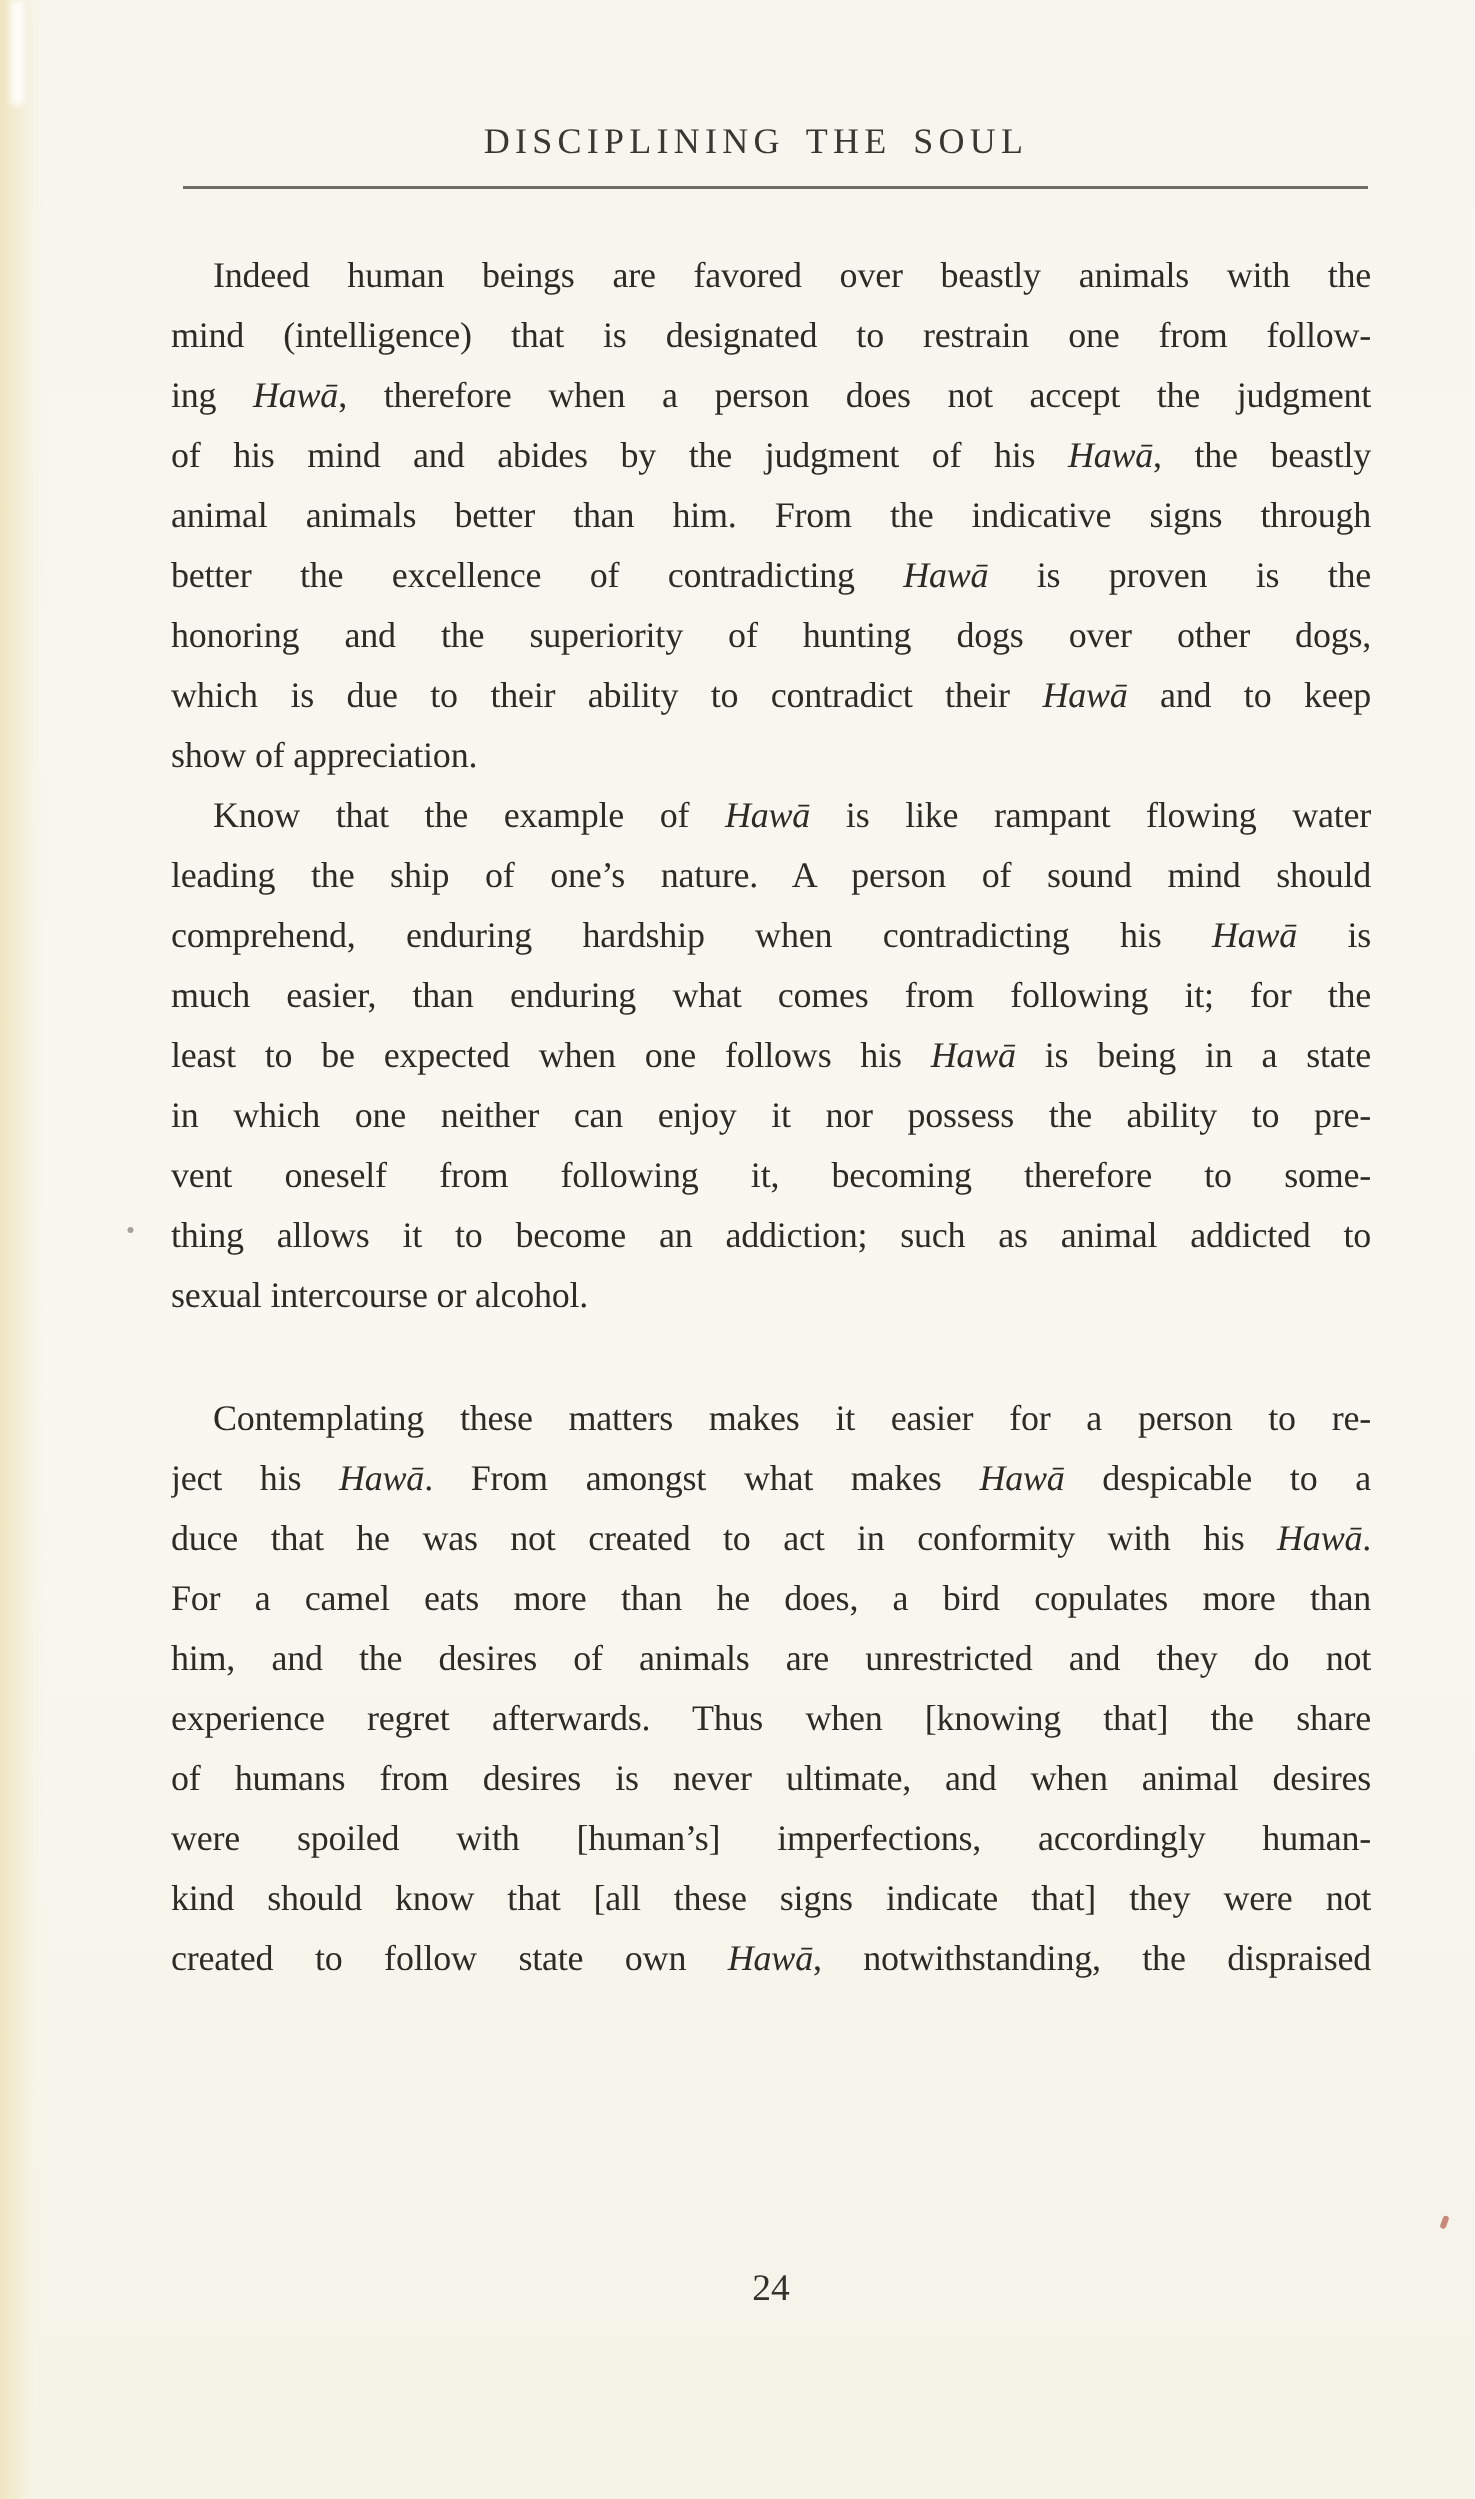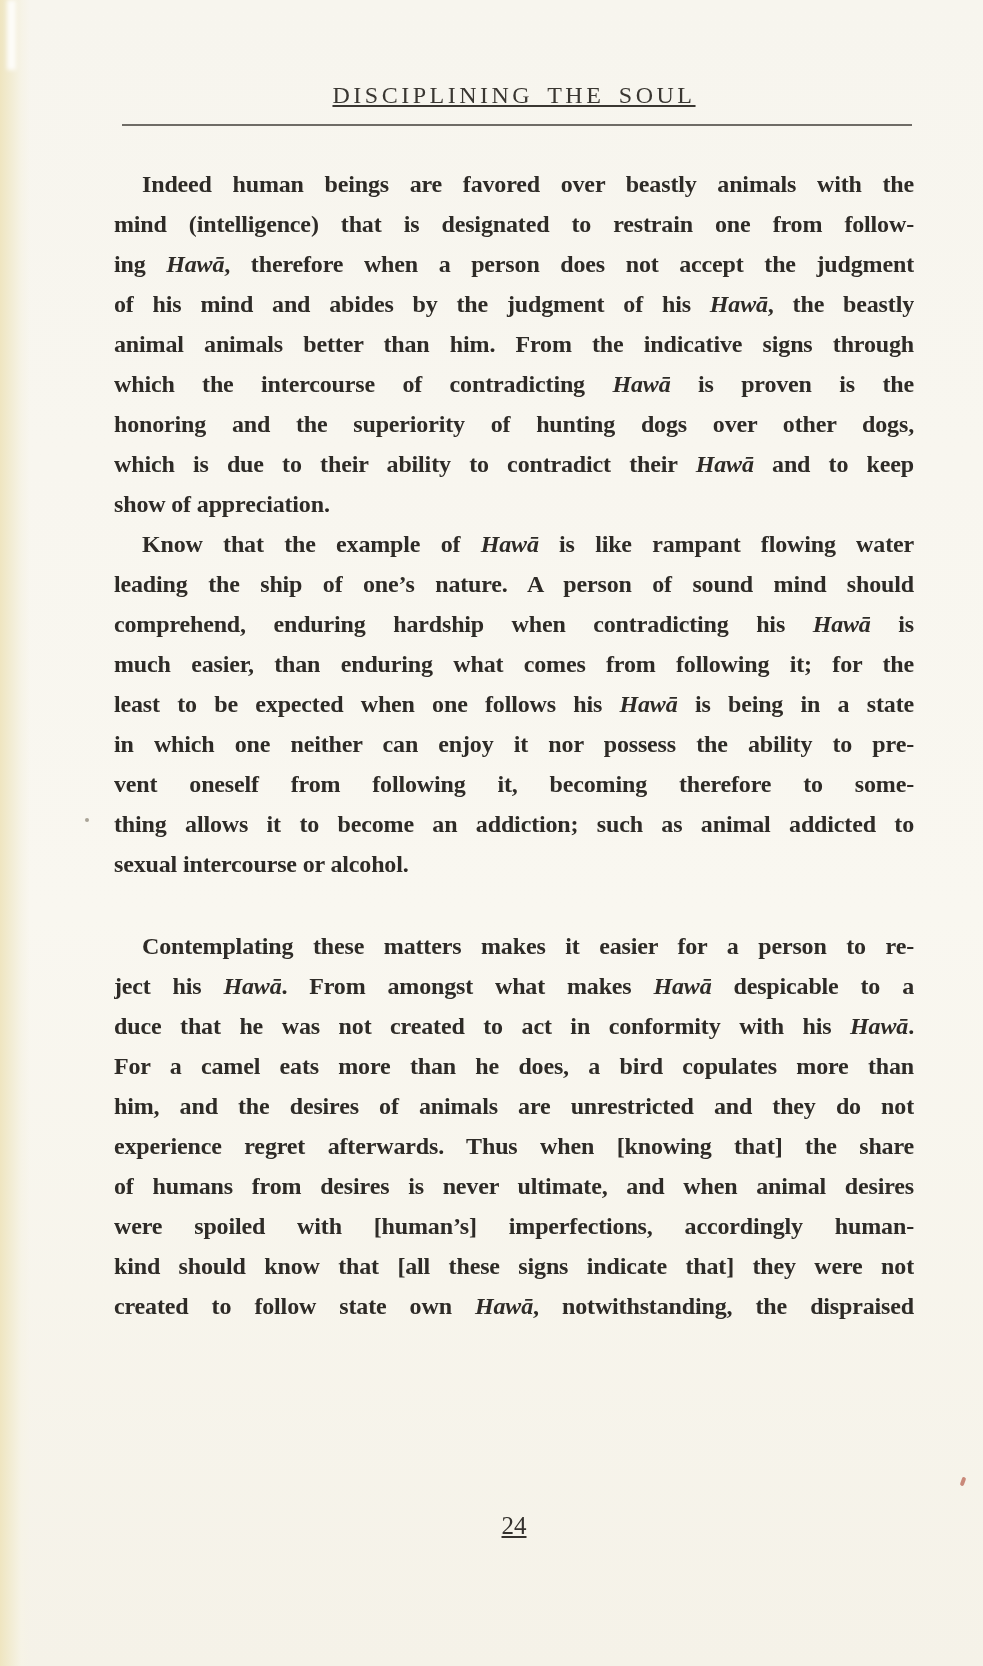--- a/index.html
+++ b/index.html
@@ -24,29 +24,28 @@
   }
   .edge-highlight {
     position: absolute;
     left: 7px; top: 0;
     width: 9px; height: 70px;
     background: rgba(255,255,255,0.85);
     filter: blur(2px);
   }
   .running-head {
     position: absolute;
-    left: 114px;
+    left: 104px;
     top: 82px;
     width: 800px;
     text-align: center;
     font-size: 24px;
     letter-spacing: 3.5px;
     word-spacing: 5px;
     color: #3a3732;
-    text-decoration: underline;
   }
   .header-rule {
     position: absolute;
     left: 122px;
     top: 124px;
     width: 790px;
     height: 2px;
     background: #57544e;
     opacity: 0.85;
   }
@@ -62,34 +61,32 @@
   .para { margin: 0; }
   .para + .para { }
   .para.gap-lg { margin-top: 42px; }
   .line {
     height: 40px;
     line-height: 40px;
     text-align: justify;
     text-align-last: justify;
     overflow: hidden;
     white-space: normal;
-    font-weight: bold;
   }
   .line.first { text-indent: 28px; }
   .line.last { text-align-last: left; }
   .line i { font-style: italic; }
   .page-number {
     position: absolute;
     left: 114px;
     top: 1512px;
     width: 800px;
     text-align: center;
     font-size: 25px;
     color: #34312d;
-    text-decoration: underline;
   }
   
   .speck-dot {
     position: absolute;
     left: 85px; top: 818px;
     width: 4px; height: 4px;
     border-radius: 50%;
     background: #a9a397;
   }
   .speck-red {
@@ -111,21 +108,21 @@
 
 <div class="header-rule"></div>
 
 <div class="body-text">
     <div class="para">
       <div class="line first"><span>Indeed human beings are favored over beastly animals with the</span></div>
       <div class="line"><span>mind (intelligence) that is designated to restrain one from follow-</span></div>
       <div class="line"><span>ing </span><i>Hawā</i><span>, therefore when a person does not accept the judgment</span></div>
       <div class="line"><span>of his mind and abides by the judgment of his </span><i>Hawā</i><span>, the beastly</span></div>
       <div class="line"><span>animal animals better than him. From the indicative signs through</span></div>
-      <div class="line"><span>which the intercourse of contradicting </span><i>Hawā</i><span> is proven is the</span></div>
+      <div class="line"><span>better the excellence of contradicting </span><i>Hawā</i><span> is proven is the</span></div>
       <div class="line"><span>honoring and the superiority of hunting dogs over other dogs,</span></div>
       <div class="line"><span>which is due to their ability to contradict their </span><i>Hawā</i><span> and to keep</span></div>
       <div class="line last"><span>show of appreciation.</span></div>
     </div>
     <div class="para">
       <div class="line first"><span>Know that the example of </span><i>Hawā</i><span> is like rampant flowing water</span></div>
       <div class="line"><span>leading the ship of one’s nature. A person of sound mind should</span></div>
       <div class="line"><span>comprehend, enduring hardship when contradicting his </span><i>Hawā</i><span> is</span></div>
       <div class="line"><span>much easier, than enduring what comes from following it; for the</span></div>
       <div class="line"><span>least to be expected when one follows his </span><i>Hawā</i><span> is being in a state</span></div>

